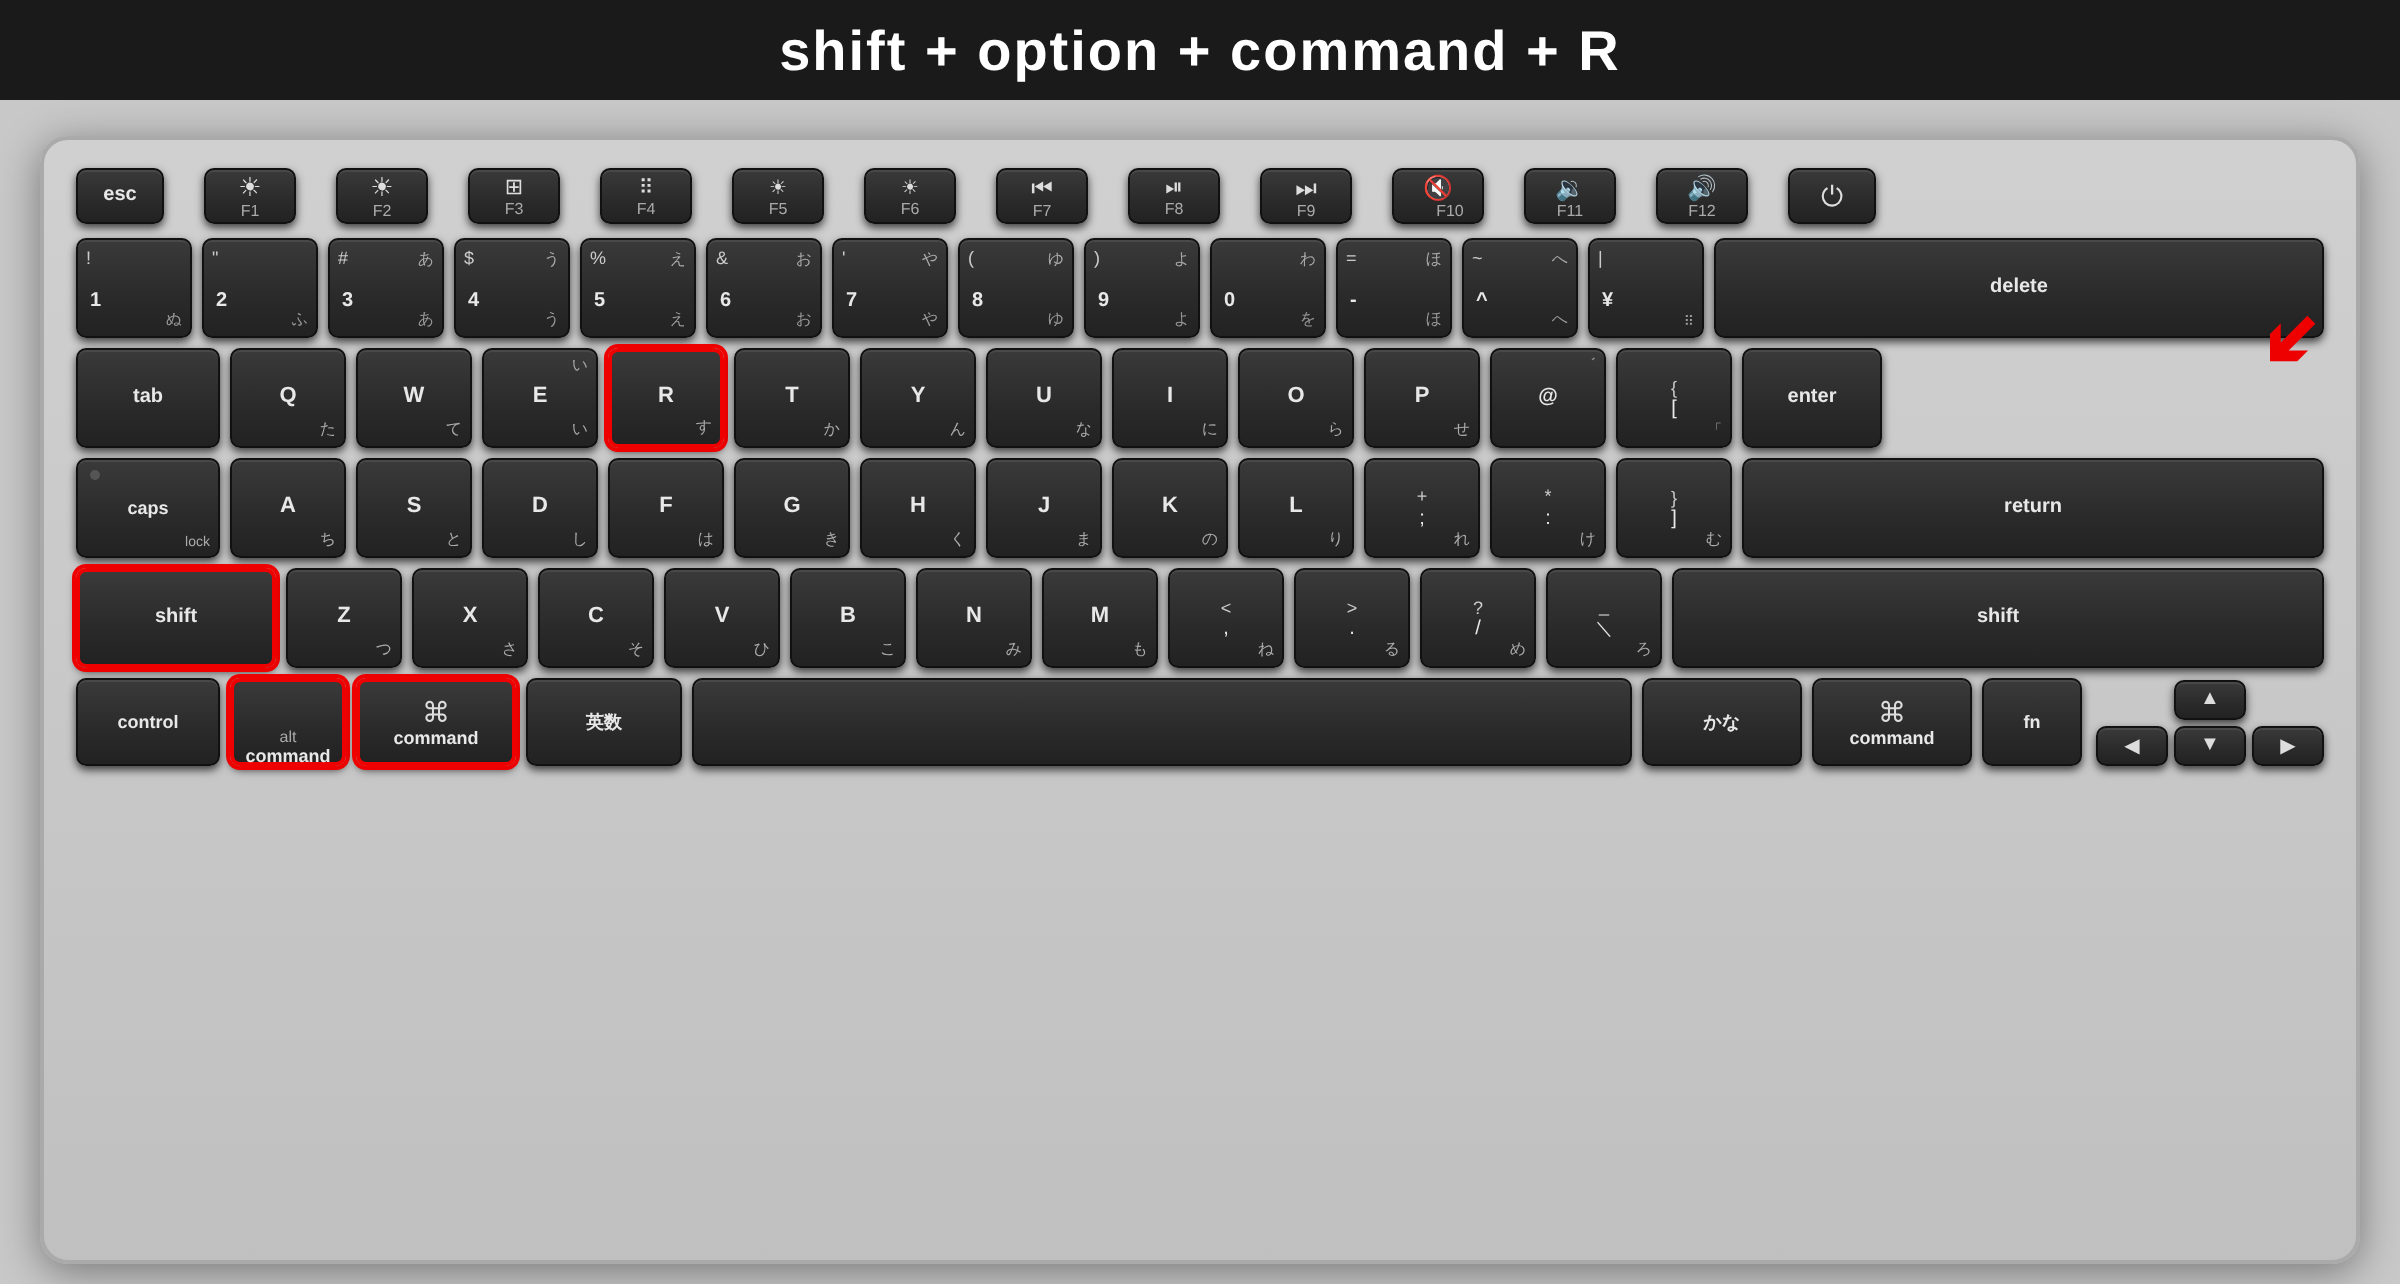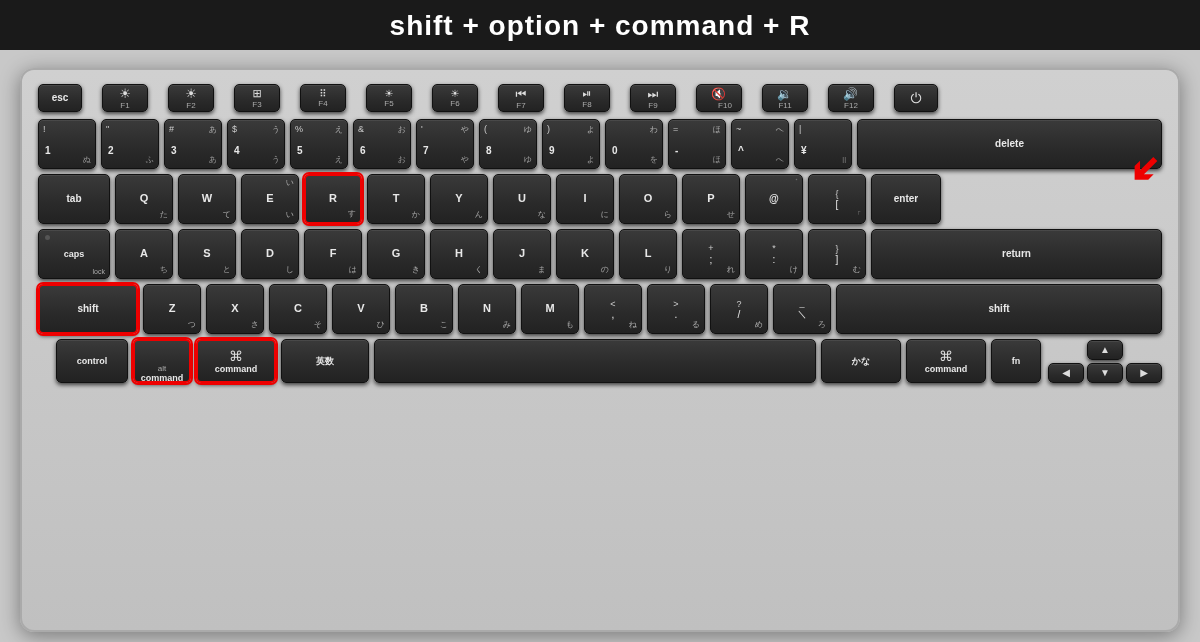--- a/index.html
+++ b/index.html
@@ -171,39 +171,38 @@
     .key.shift-right {
       flex: 1;
       height: 50px;
       font-size: 10px;
     }
     
     .key.control-key {
       width: 72px;
       height: 50px;
       font-size: 9px;
-      margin-left: 18px;
     }
     
     .key.bottom-small {
       width: 58px;
       height: 44px;
       font-size: 9px;
     }
     .key.bottom-medium {
       width: 80px;
       height: 44px;
       font-size: 9px;
     }
     .key.space-key {
       flex: 1;
       height: 44px;
     }
     .key.eisu-key {
-      width: 88px;
+      width: 78px;
       height: 44px;
       font-size: 9px;
     }
     .key.kana-key {
       width: 80px;
       height: 44px;
       font-size: 9px;
     }
     .key.fn-bottom {
       width: 50px;

